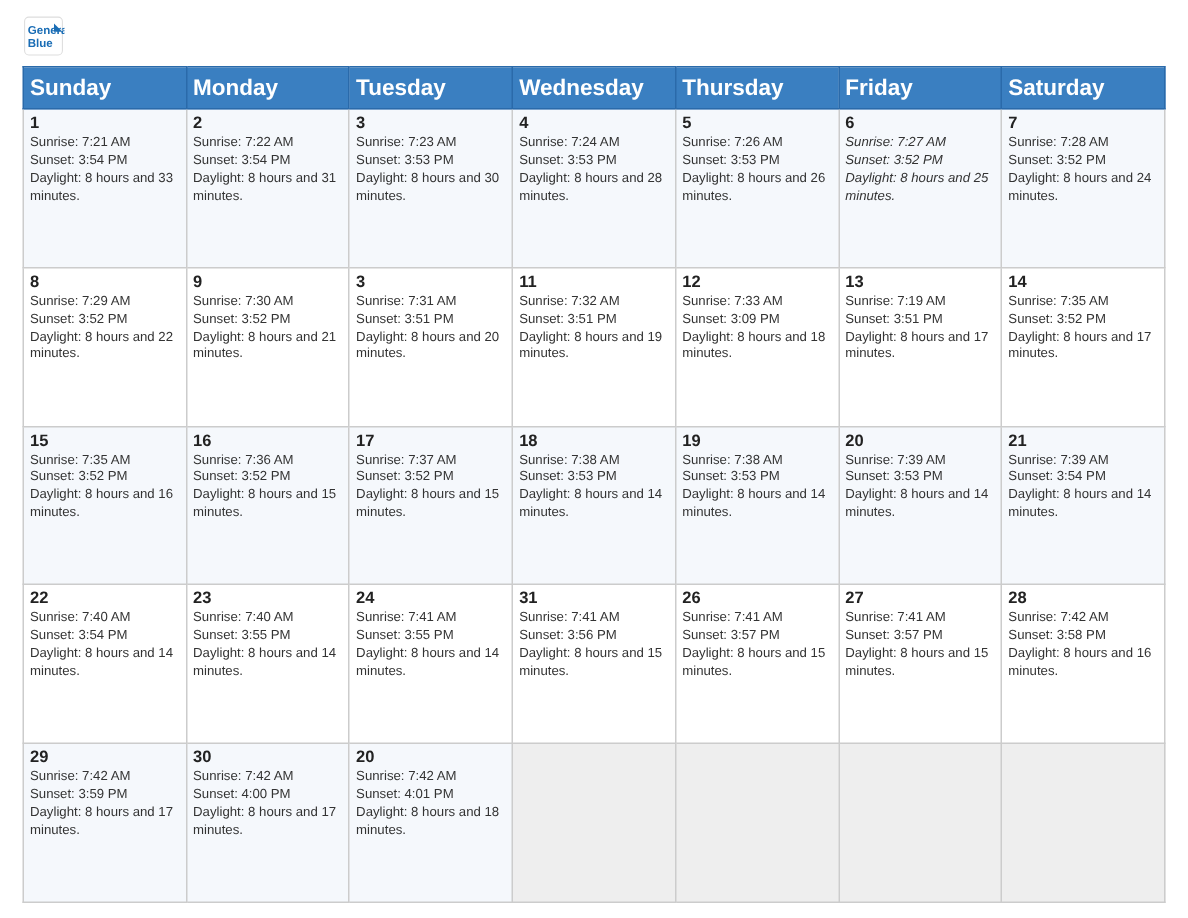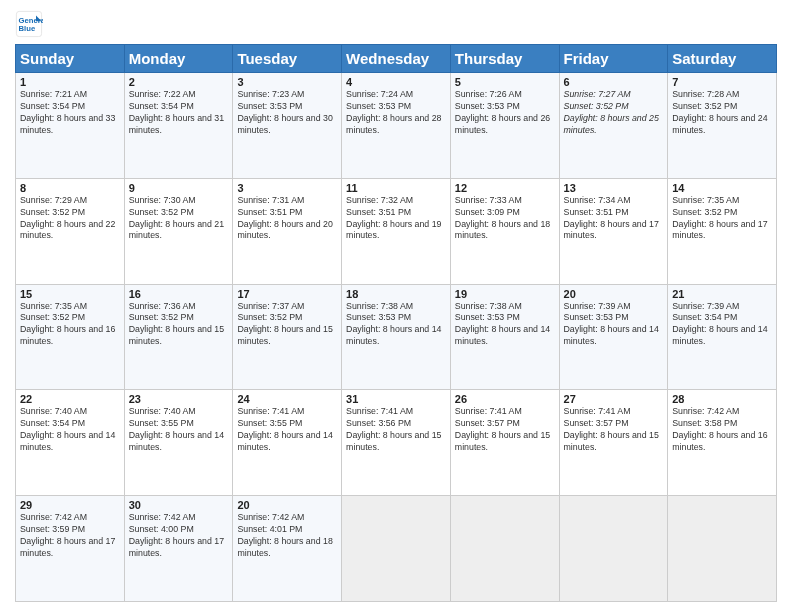--- a/index.html
+++ b/index.html
@@ -189,21 +189,21 @@
 Daylight: 8 hours and 19 minutes.</div>
           </td>
           <td>
             <span class="day-number">12</span>
             <div class="day-info" style="white-space: pre-line;">Sunrise: 7:33 AM
 Sunset: 3:09 PM
 Daylight: 8 hours and 18 minutes.</div>
           </td>
           <td>
             <span class="day-number">13</span>
-            <div class="day-info" style="white-space: pre-line;">Sunrise: 7:34 AM
+            <div class="day-info" style="white-space: pre-line;">Sunrise: 7:19 AM
 Sunset: 3:51 PM
 Daylight: 8 hours and 17 minutes.</div>
           </td>
           <td>
             <span class="day-number">14</span>
             <div class="day-info" style="white-space: pre-line;">Sunrise: 7:35 AM
 Sunset: 3:52 PM
 Daylight: 8 hours and 17 minutes.</div>
           </td>
         </tr>

